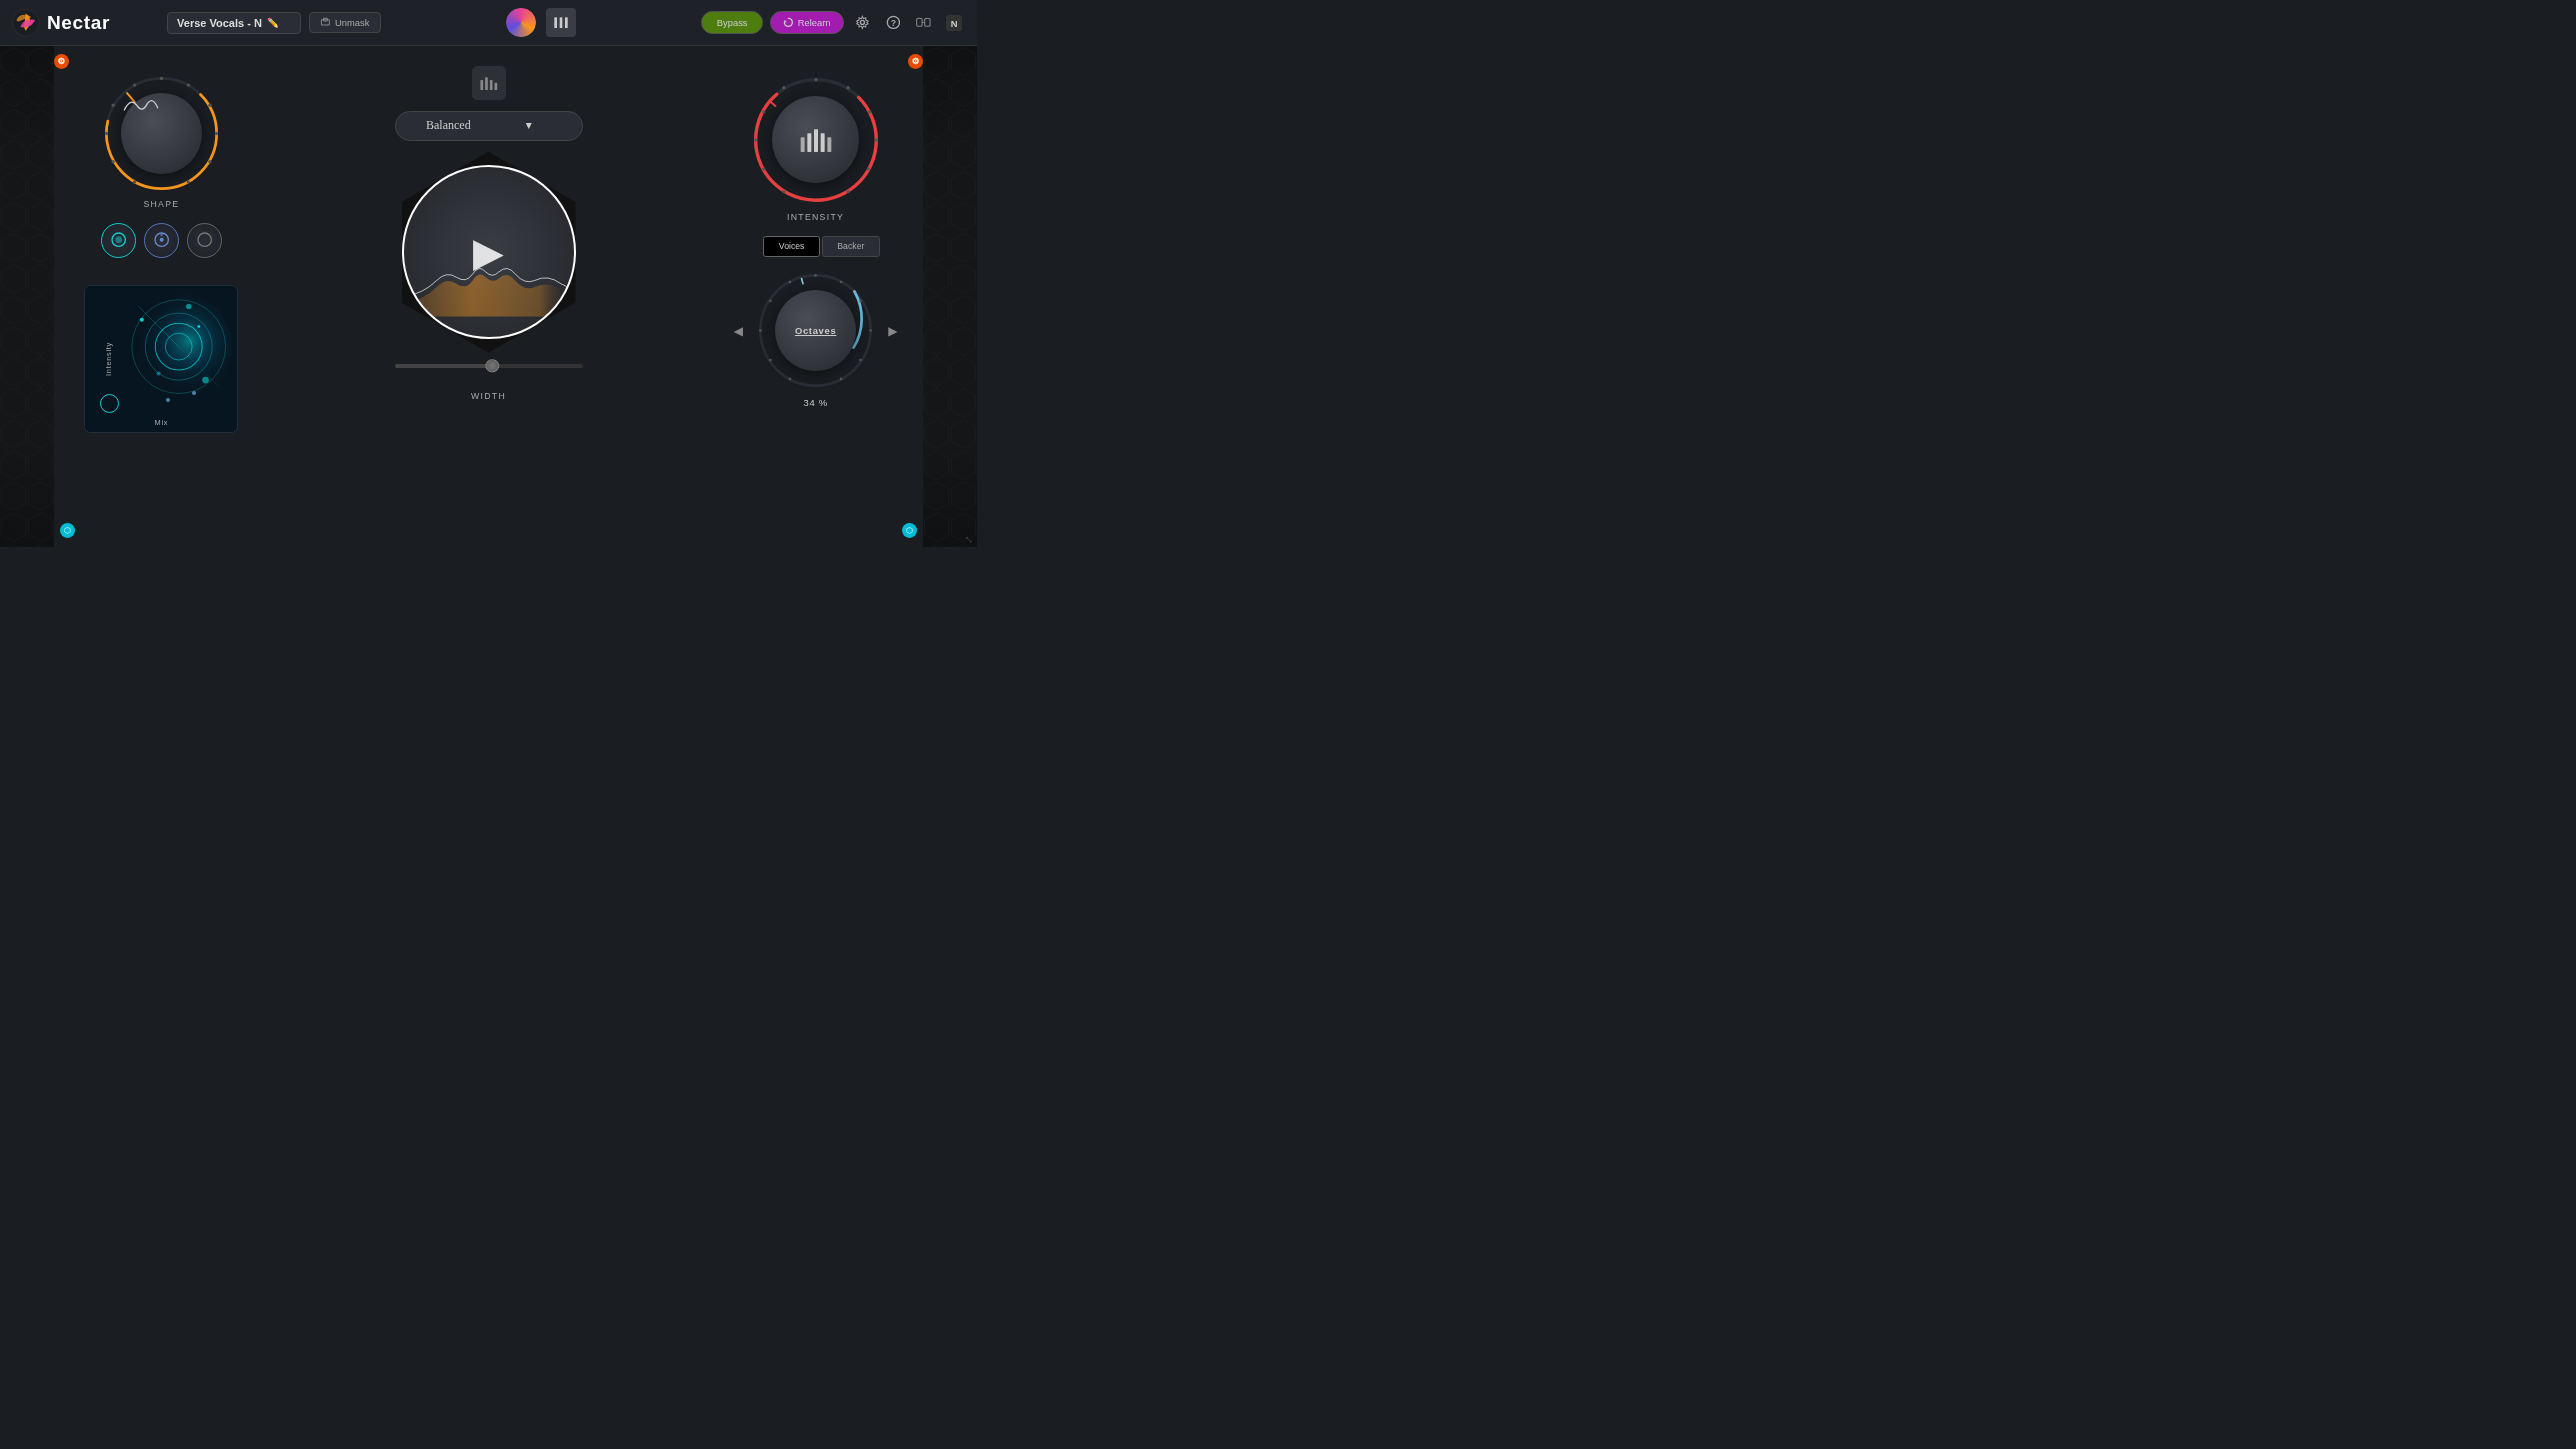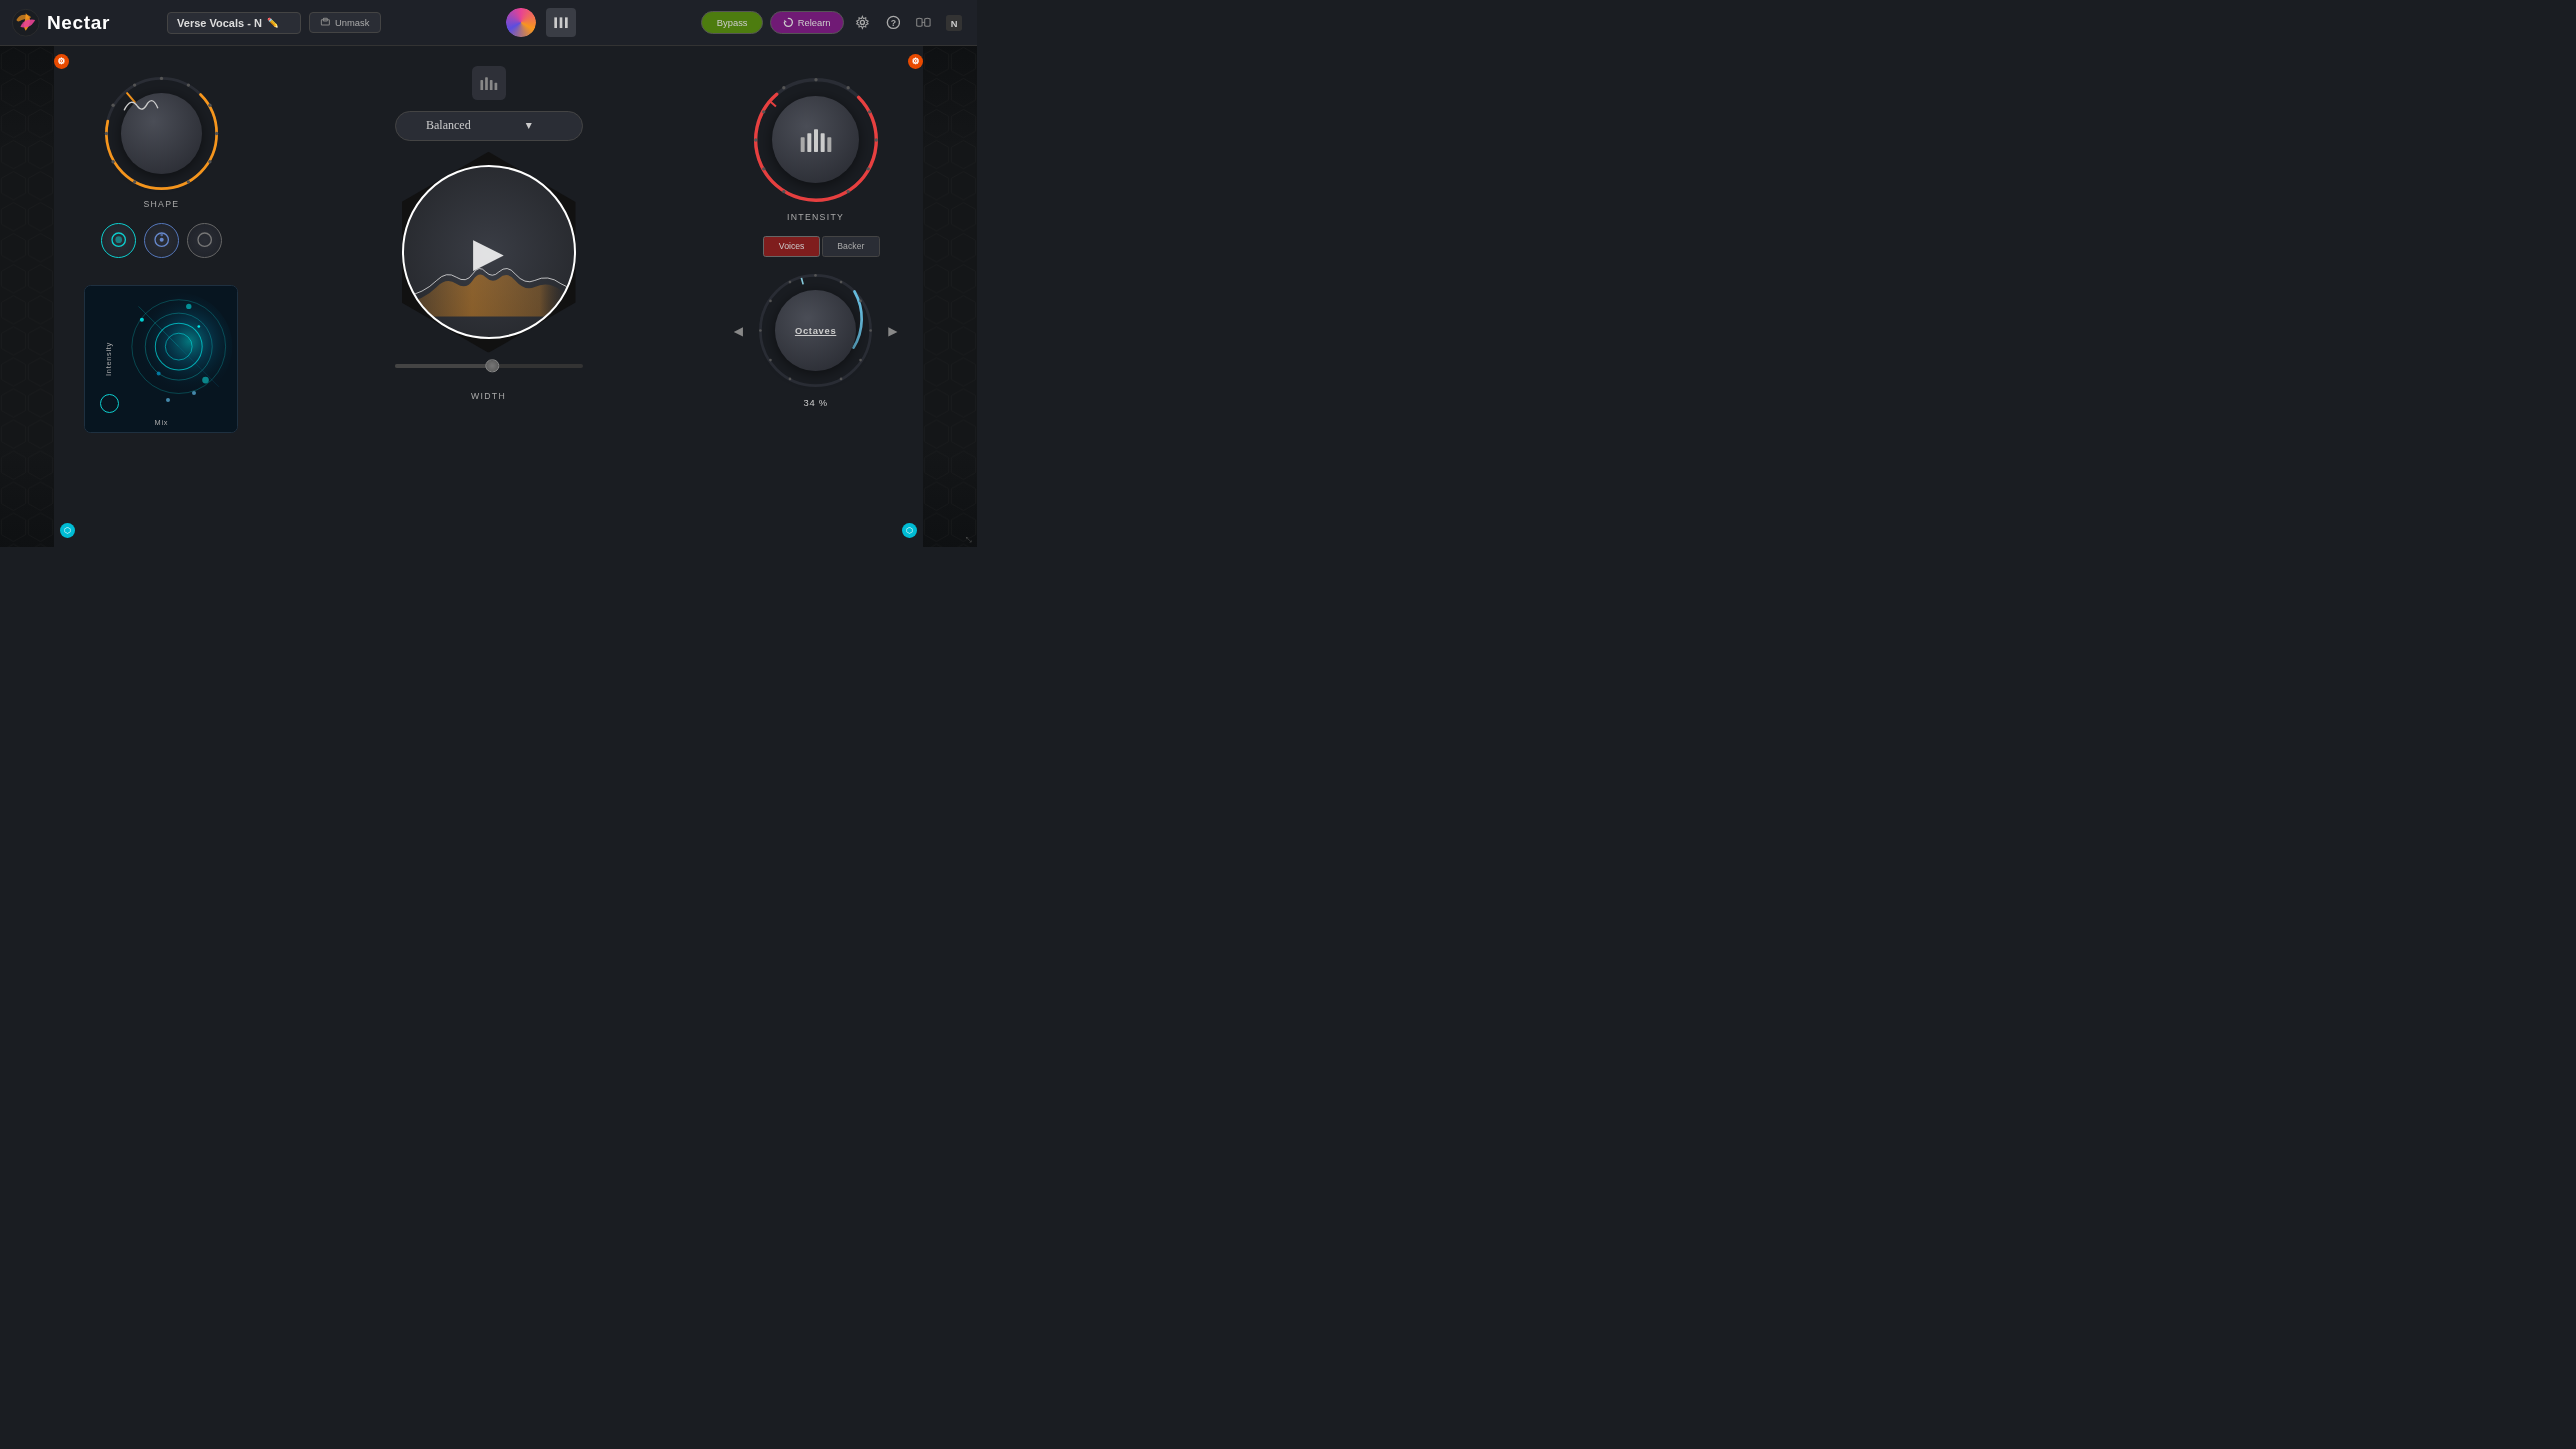--- a/index.html
+++ b/index.html
@@ -111,21 +111,21 @@
     .bypass-btn {
       background: #4d7c0f;
       border: 0.7px solid #555;
       border-radius: 13.4px;
       padding: 4.7px 14.8px;
       color: #ccc;
       font-size: 9.4px;
       cursor: pointer;
     }
     .relearn-btn {
-      background: #701a75;
+      background: #a21caf;
       border: 0.7px solid #555;
       border-radius: 13.4px;
       padding: 4.7px 12px;
       color: #ccc;
       font-size: 9.4px;
       cursor: pointer;
       display: flex;
       align-items: center;
       gap: 4px;
     }
@@ -494,21 +494,21 @@
     .tab-btn {
       padding: 4.7px 14.8px;
       background: #2a2d35;
       border: 0.7px solid #444;
       color: #aaa;
       font-size: 8.7px;
       cursor: pointer;
       border-radius: 2.7px;
     }
     .tab-btn.active {
-      background: #7f1d1d;
+      background: #000000;
       color: #ccc;
       border-color: #666;
       margin-left: 12px;
     }
 
     
     .octaves-section {
       display: flex;
       flex-direction: column;
       align-items: center;

